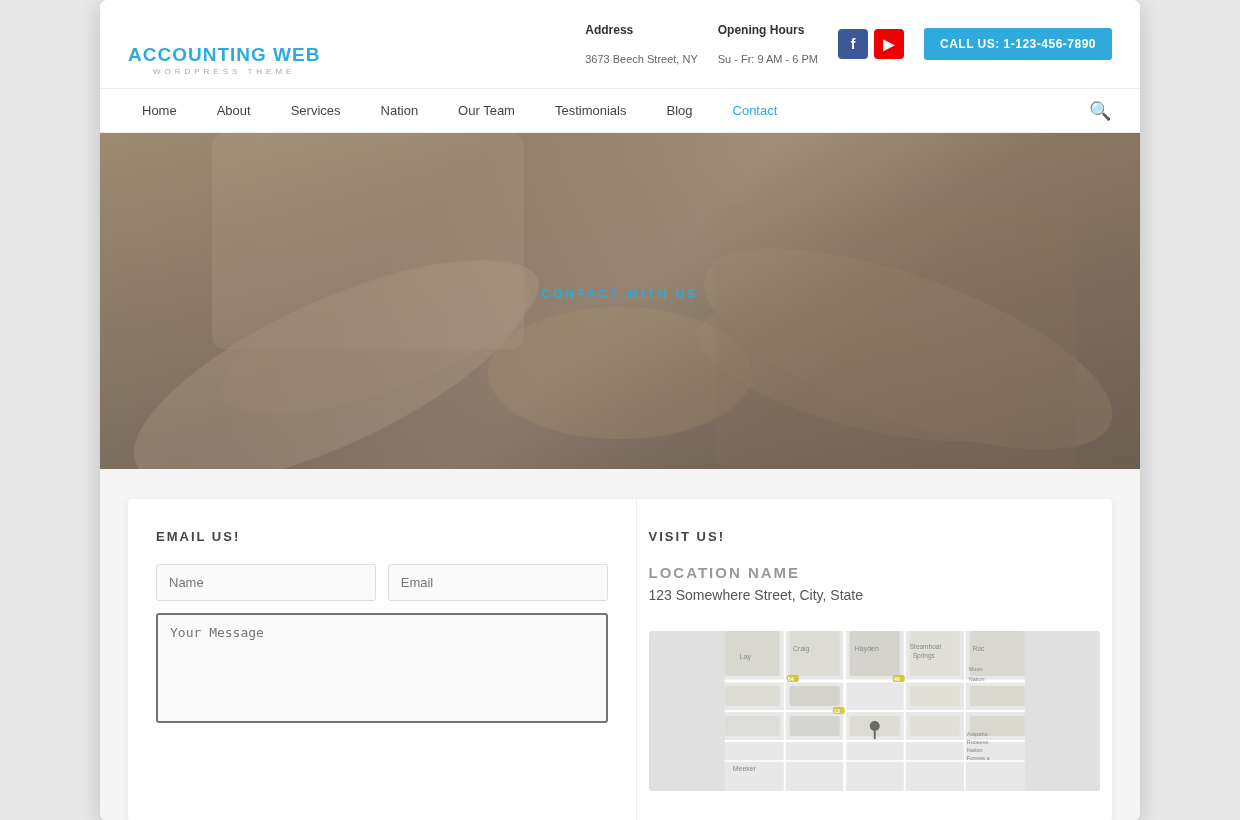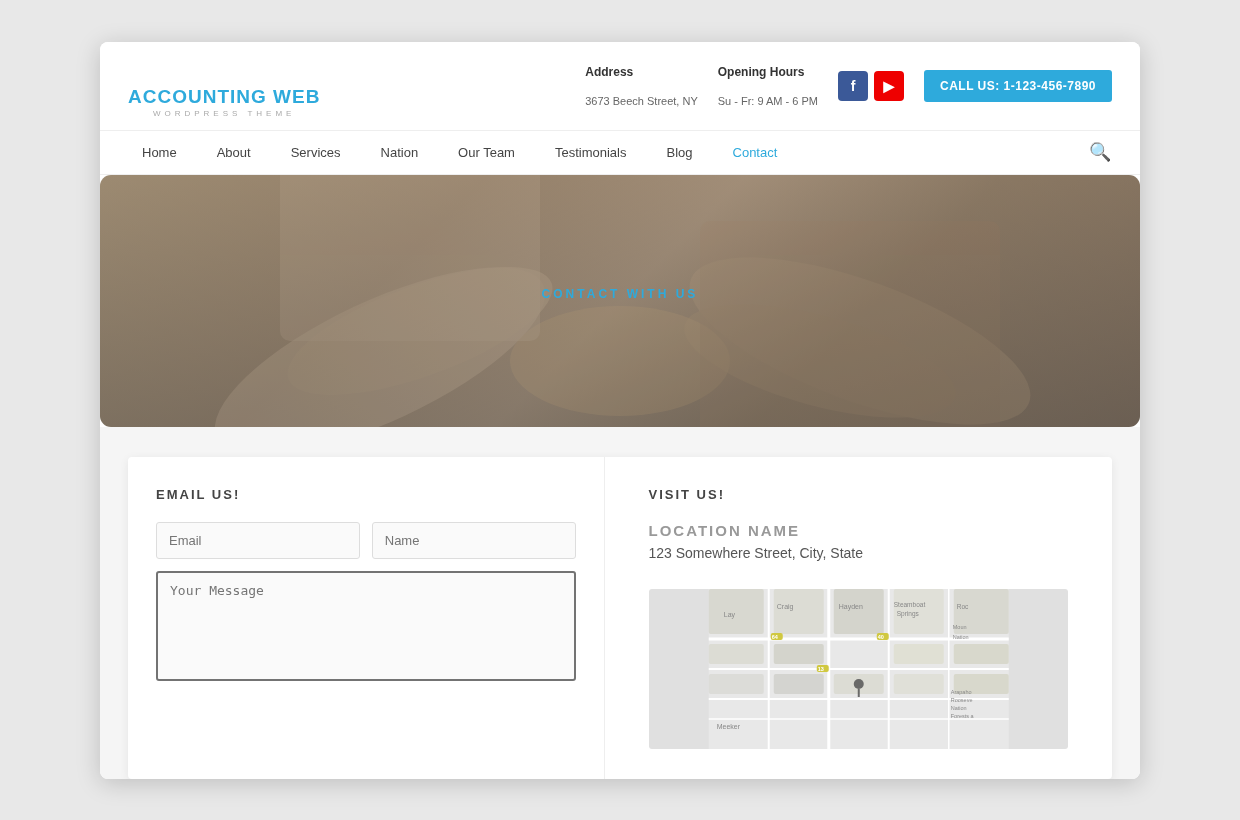--- a/index.html
+++ b/index.html
@@ -124,30 +124,29 @@
     .nav-link.active { color: #2eaadc; }
     .search-icon-nav {
       font-size: 18px;
       color: #444;
       cursor: pointer;
     }
 
     
     .hero {
       position: relative;
-      height: 252px;
+      height: 336px;
       background: linear-gradient(rgba(120,100,80,0.55), rgba(90,80,70,0.65)),
                   
                   linear-gradient(135deg, #c9b99a 0%, #b8a48a 30%, #d4c0a8 50%, #a0907a 70%, #8a7a6a 100%);
       display: flex;
       flex-direction: column;
       align-items: center;
       justify-content: center;
       text-align: center;
-      border-radius: 11px;
     }
     .hero-hands {
       position: absolute;
       top: 0; left: 0; right: 0; bottom: 0;
       overflow: hidden;
     }
     .hero-hands svg {
       width: 100%;
       height: 100%;
       opacity: 0.25;
@@ -224,21 +223,21 @@
       color: #888;
       background: #fafafa;
       height: 110px;
       resize: none;
       outline: none;
     }
 
     
     .visit-side {
       flex: 1;
-      padding: 30px 44px;
+      padding: 30px 12px;
     }
     .location-label {
       font-size: 15px;
       font-weight: 700;
       letter-spacing: 2px;
       color: #999;
       text-transform: uppercase;
       margin-bottom: 6px;
     }
     .location-address {
@@ -324,22 +323,22 @@
       <div class="hero-subtitle">CONTACT WITH US</div>
     </div>
   </div>
 
   <div class="content-section">
     <div class="contact-card">
 
       <div class="email-side">
         <div class="section-heading">EMAIL US!</div>
         <div class="form-row">
+          <input class="form-input" type="text" placeholder="Name" style="">
           <input class="form-input" type="email" placeholder="Email" style="">
-          <input class="form-input" type="text" placeholder="Name" style="">
         </div>
         <textarea class="form-textarea" placeholder="Your Message" style=""></textarea>
       </div>
 
       <div class="visit-side">
         <div class="section-heading">VISIT US!</div>
         <div class="location-label">LOCATION NAME</div>
         <div class="location-address">123 Somewhere Street, City, State</div>
         <div class="map-placeholder">
           

